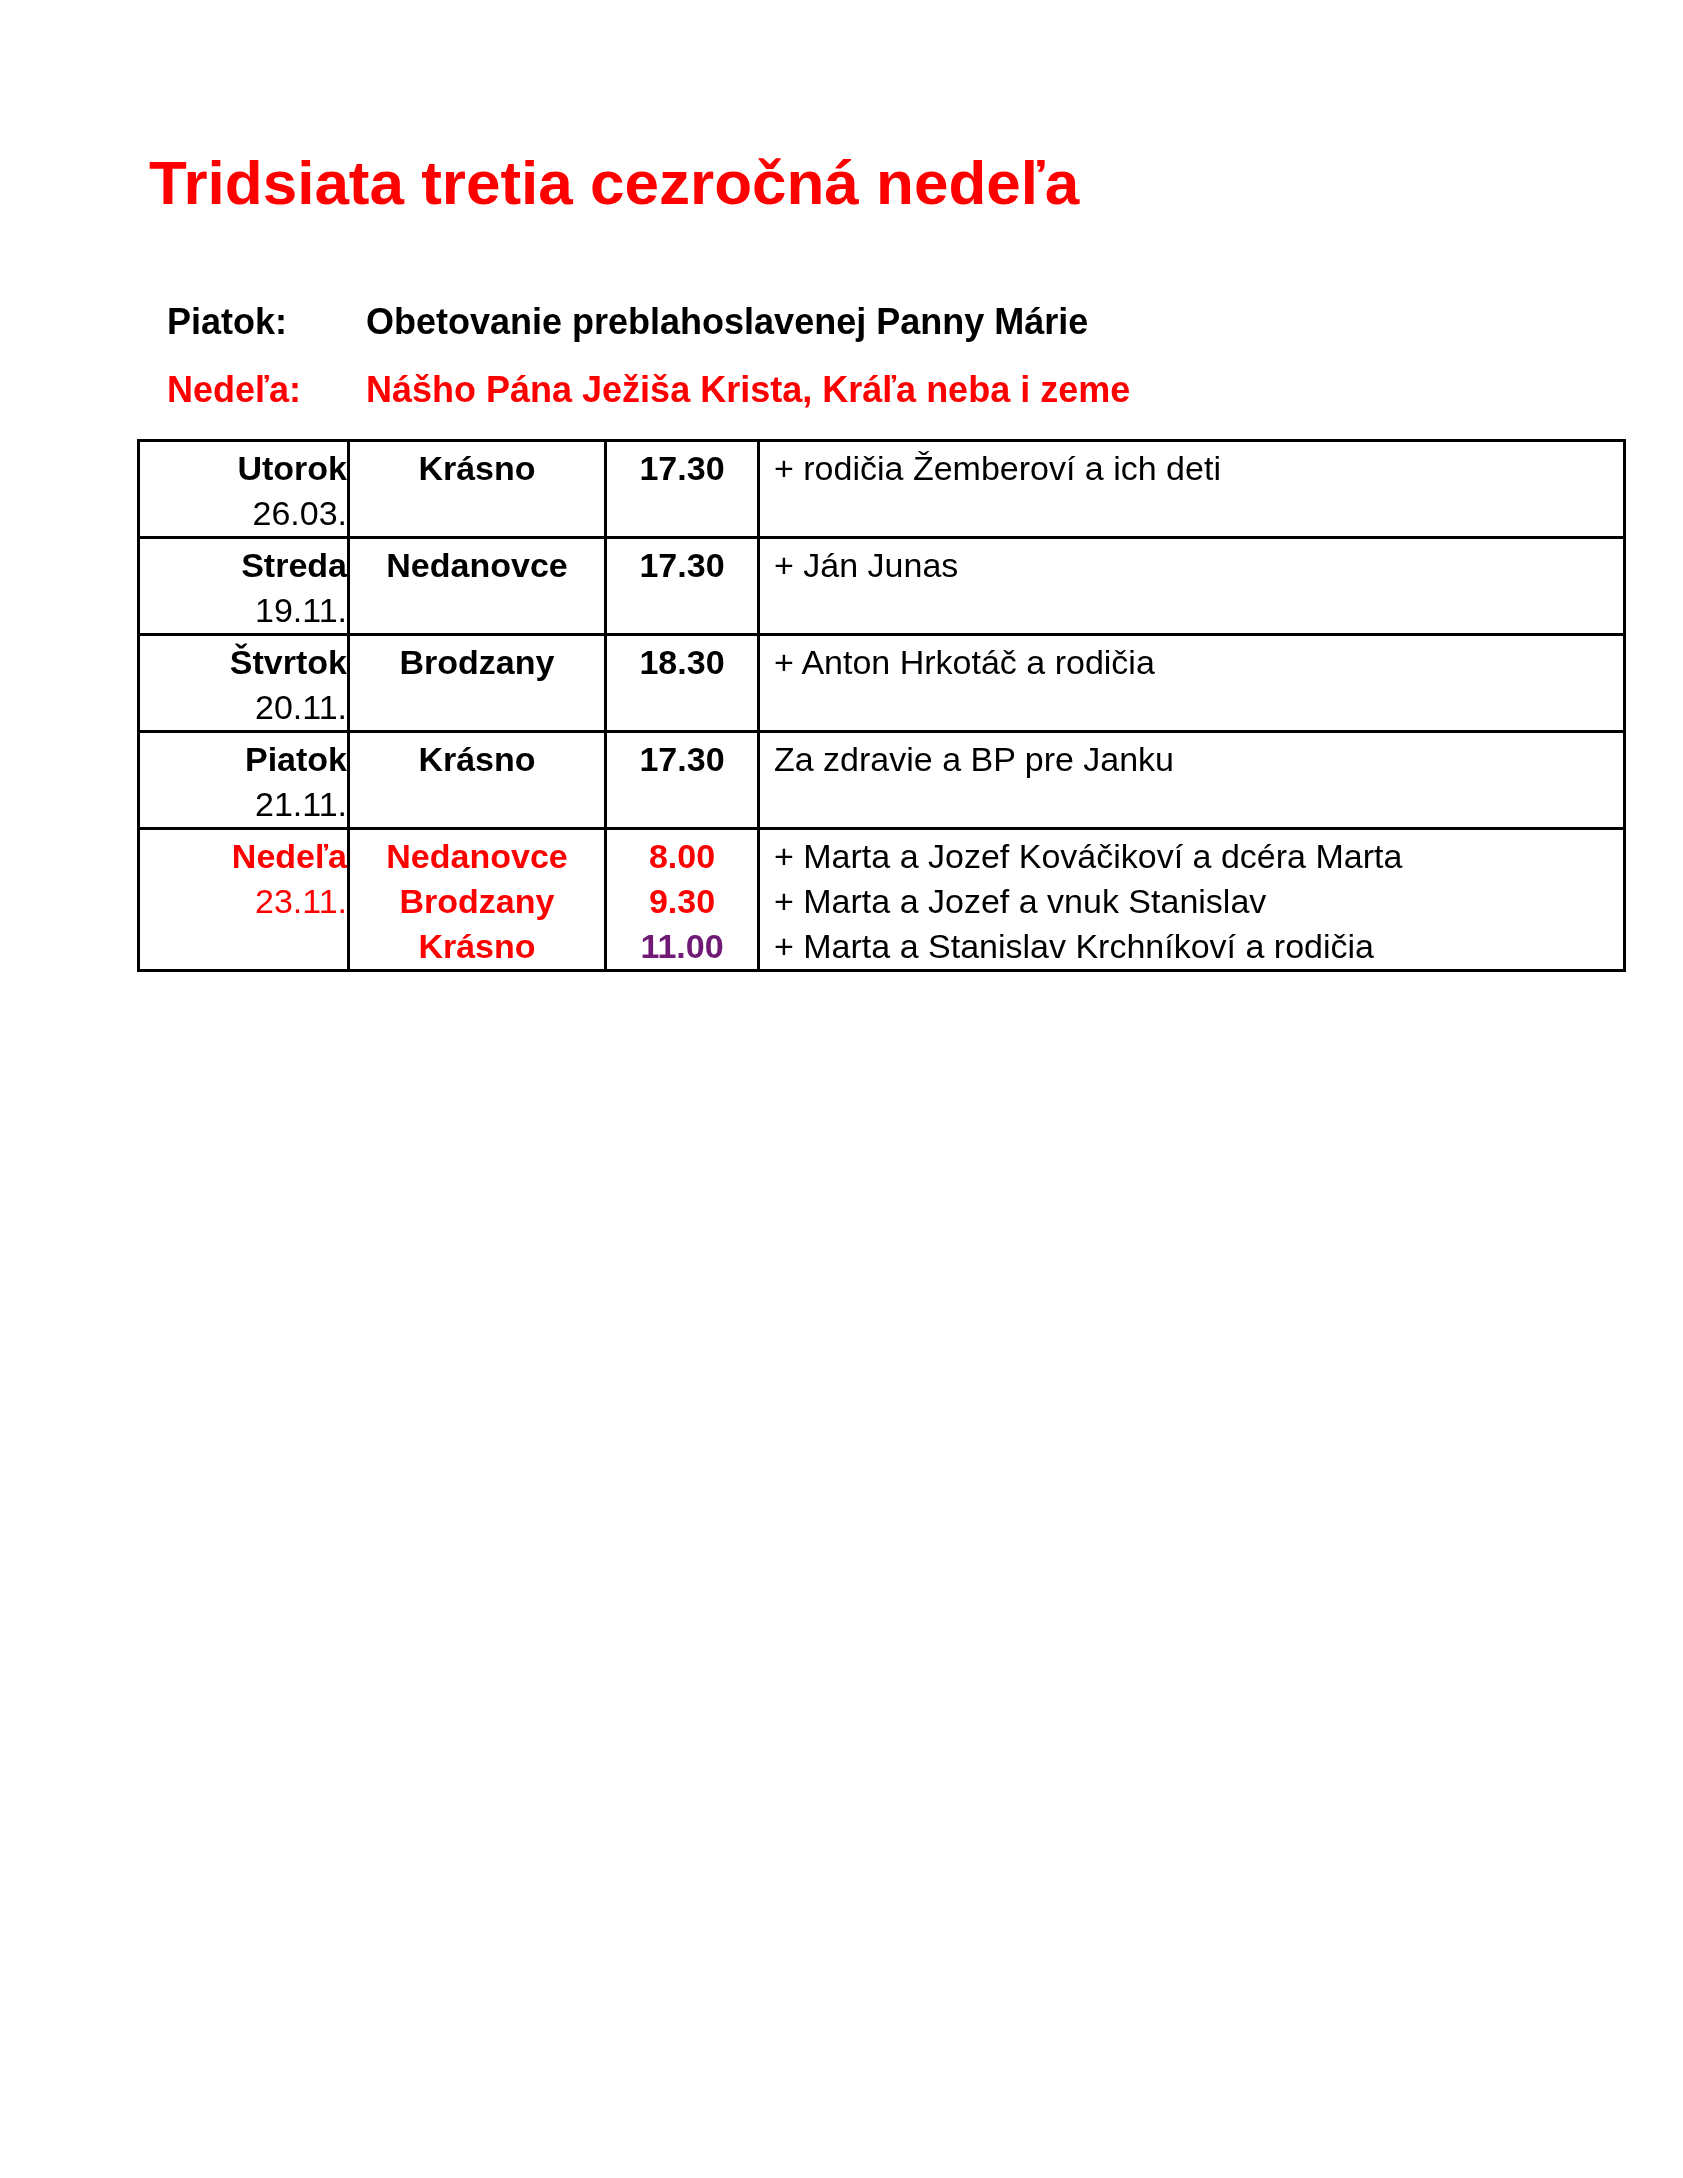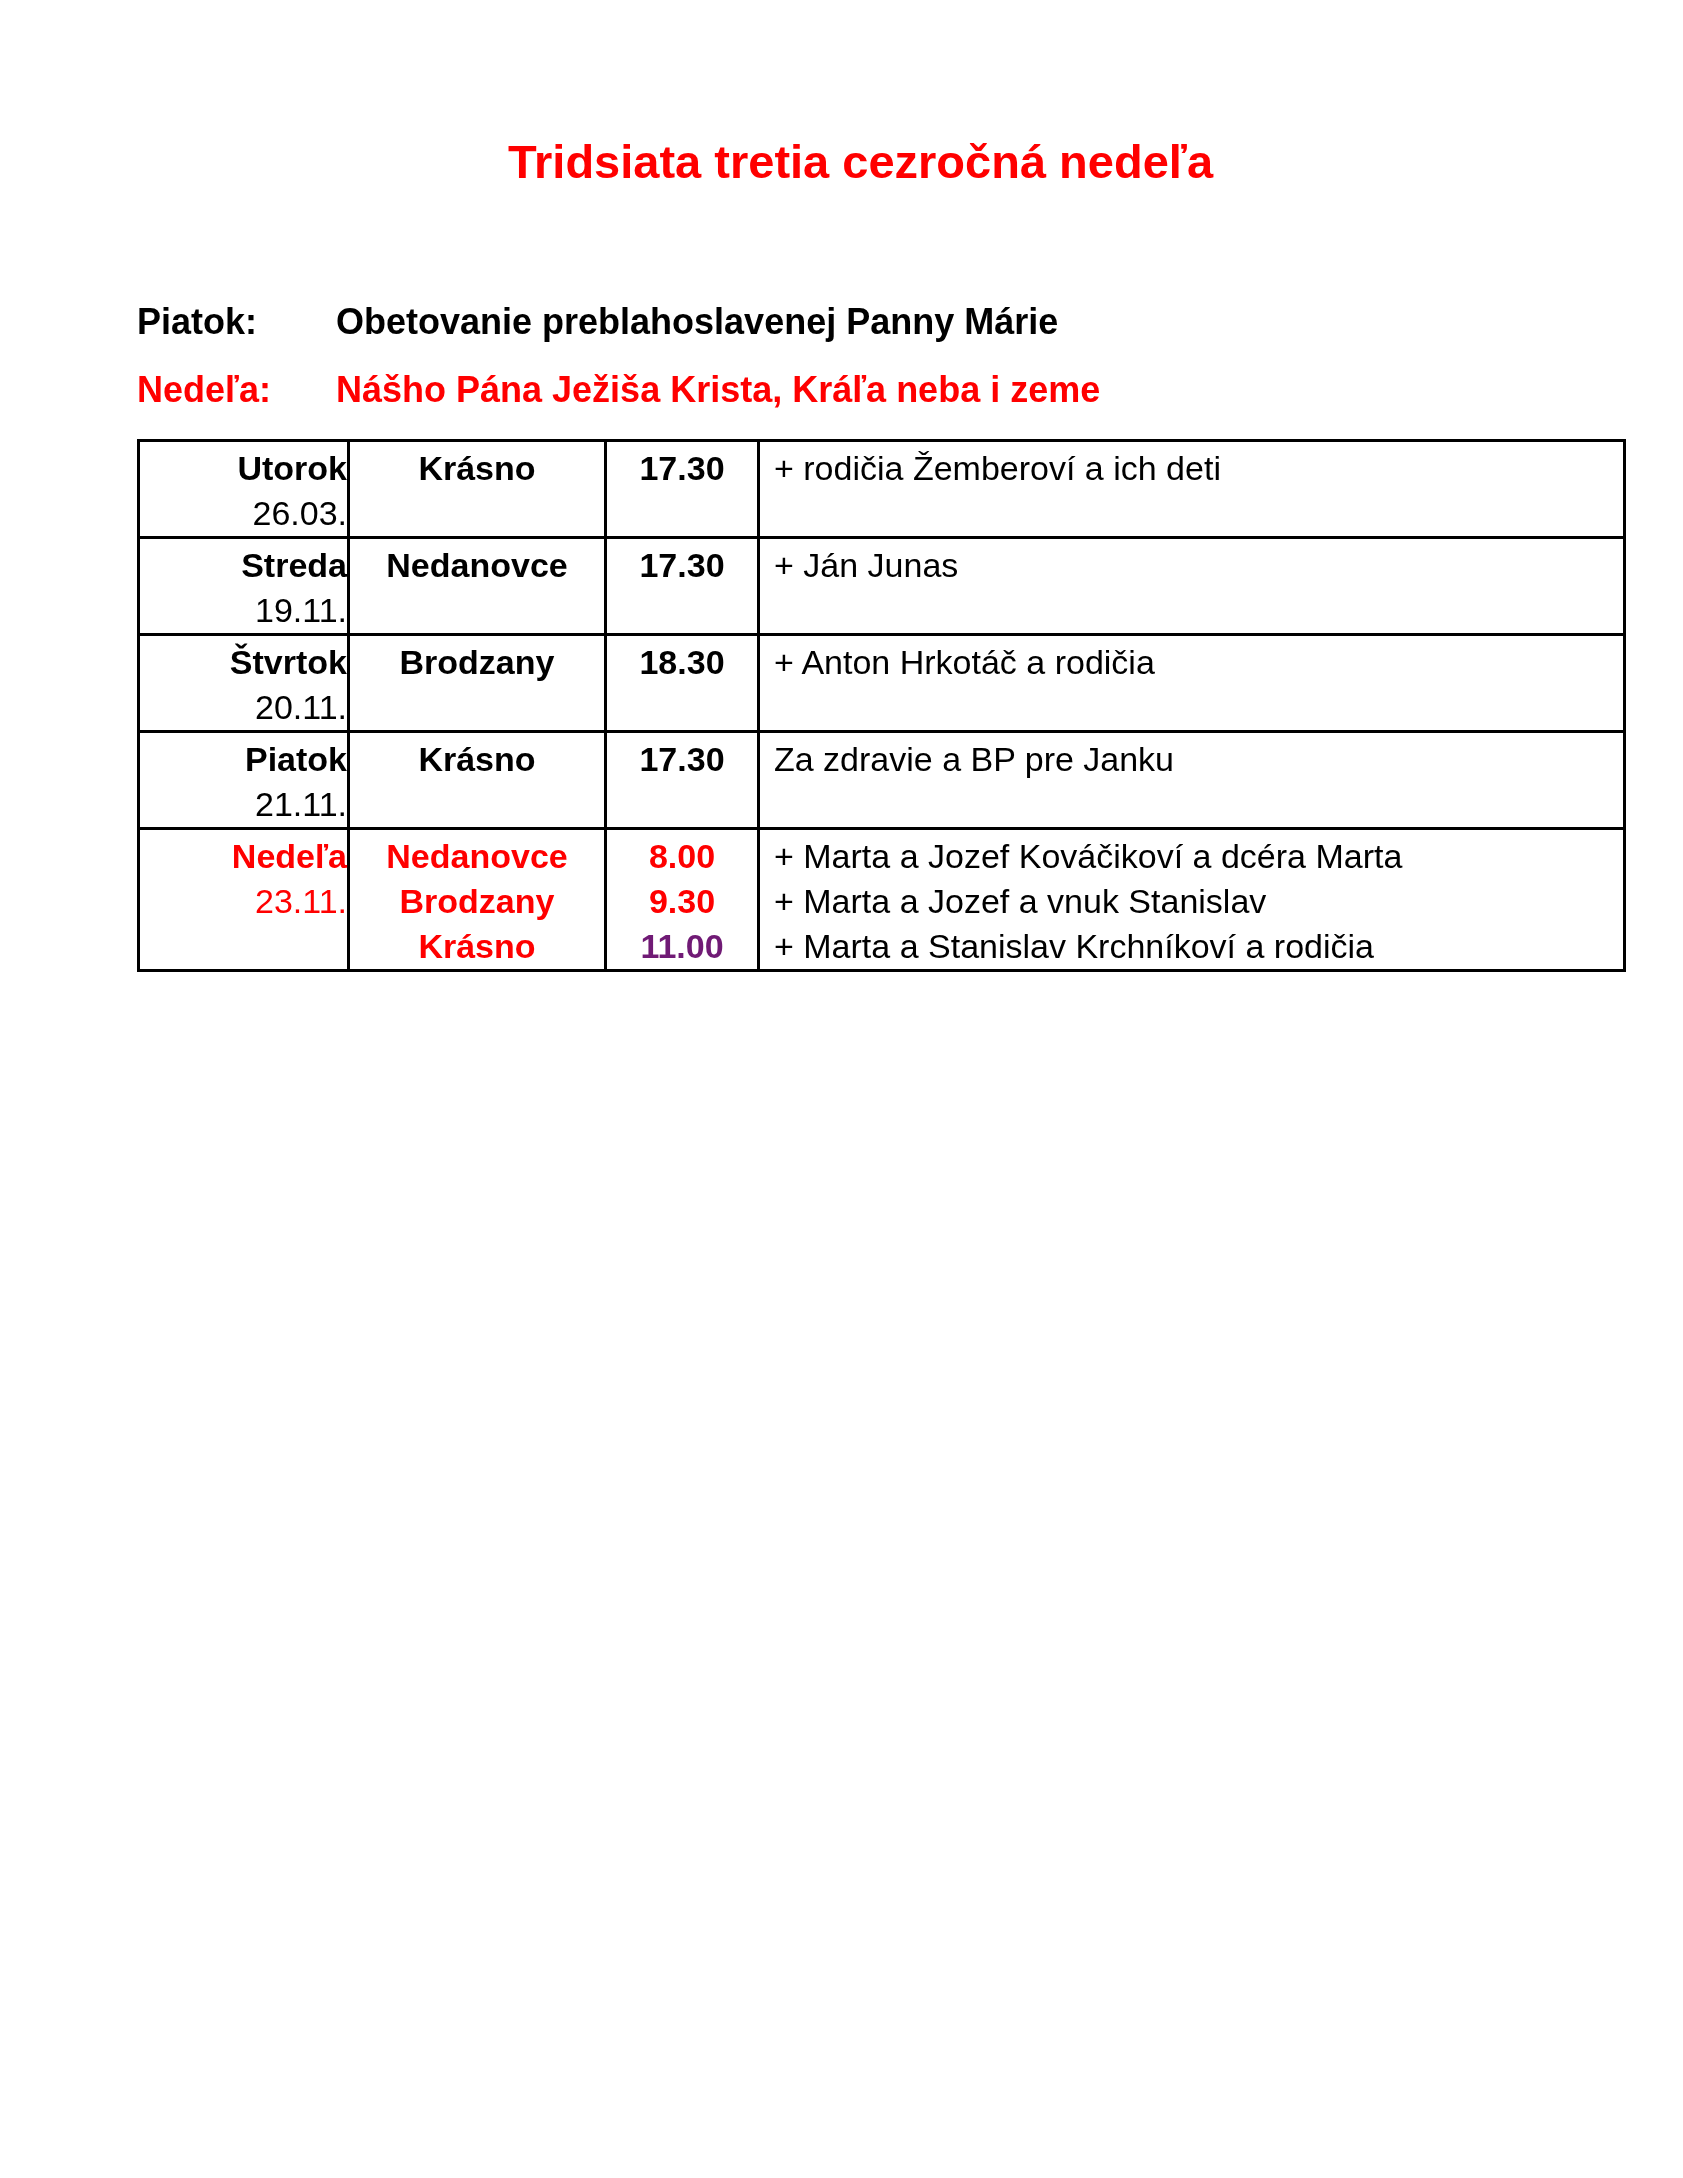--- a/index.html
+++ b/index.html
@@ -6,38 +6,38 @@
   body{
     width:1683px;height:2178px;
     background:#ffffff;
     font-family:"Liberation Sans", sans-serif;
     position:relative;
     color:#000;
   }
   .page-title{
     position:absolute;
     top:135px;left:137px;width:1447px;
-    margin:0;
-    text-align:center;
-    font-size:47px;
+    margin:12px;
+    font-size:62px;
     font-weight:bold;
     letter-spacing:0px;
     line-height:1.15;
   }
   .feast-line{
     position:absolute;
     left:137px;
     font-size:36px;
     font-weight:bold;
     white-space:nowrap;
     line-height:1.2;
   }
   .feast-line .feast-label{
     display:inline-block;
     width:199px;
+    margin-left:30px;
   }
   #feast-0{top:300px;}
   #feast-1{top:368px;}
   table.schedule{
     position:absolute;
     top:439px;left:137px;
     width:1487px;
     border-collapse:collapse;
     table-layout:fixed;
   }

